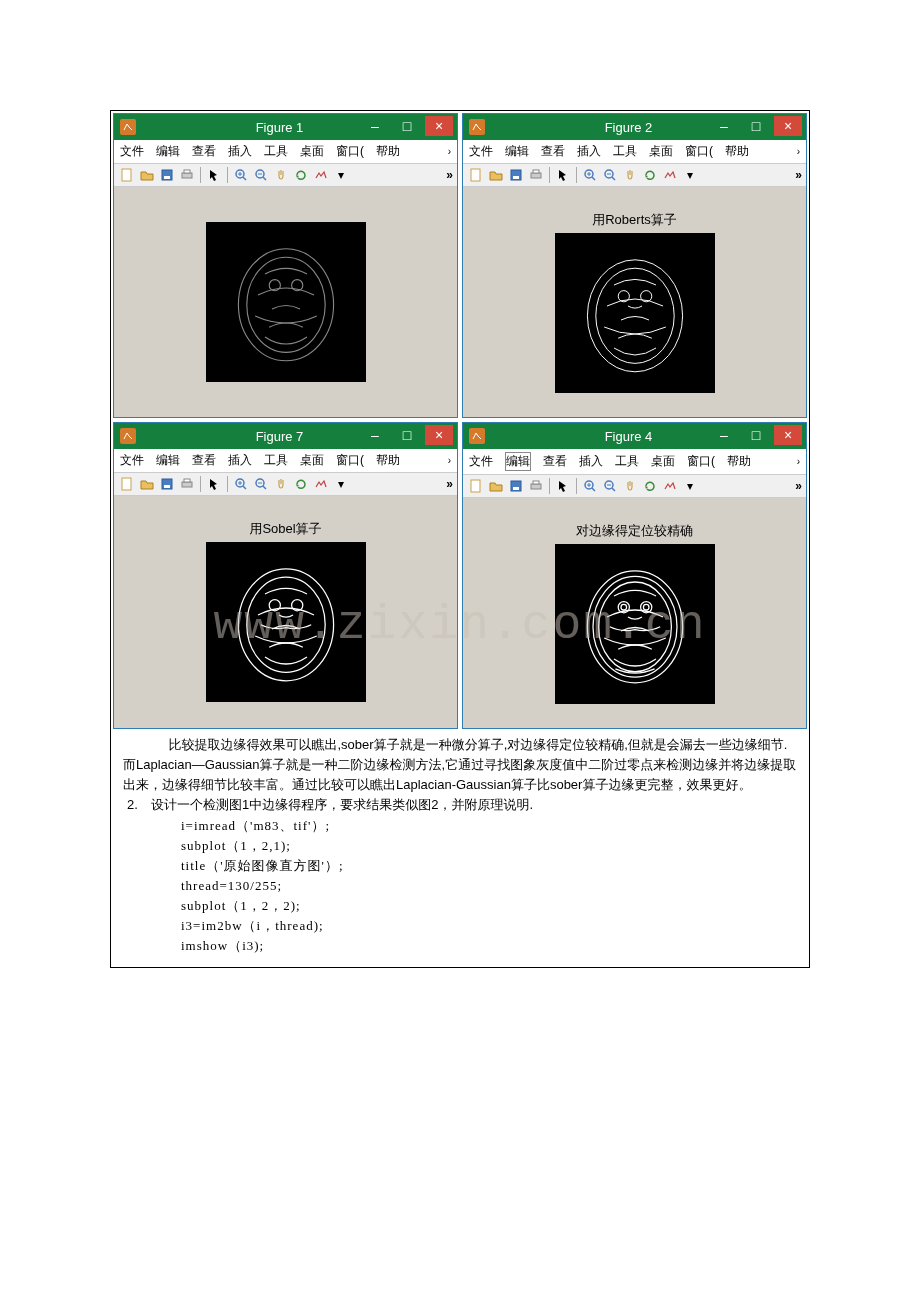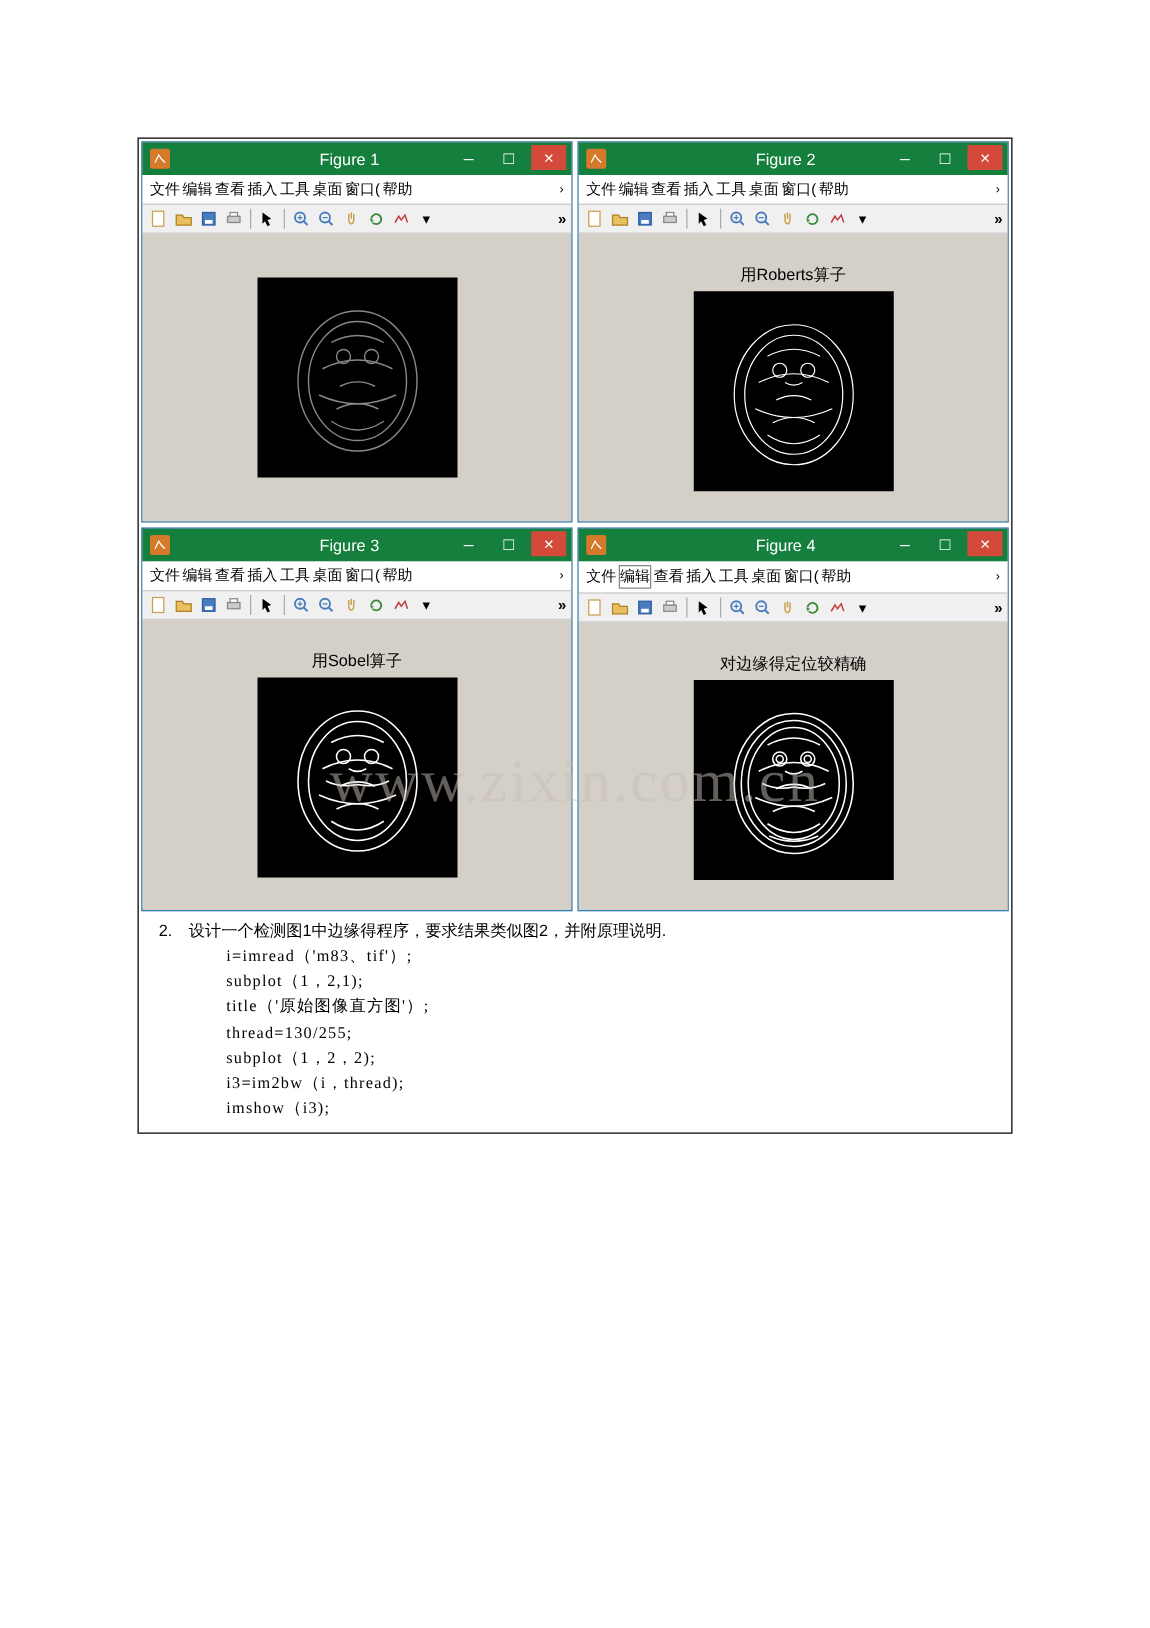--- a/index.html
+++ b/index.html
@@ -9,39 +9,39 @@
 .fig-grid{display:flex;flex-wrap:wrap;gap:4px;padding:2px}
 .fig-win{width:calc(50% - 2px);border:1px solid #2e7db3;background:#d4d0c8}
 .titlebar{background:#15803d;height:26px;display:flex;align-items:center;padding:0 0 0 6px;color:#fff;position:relative}
 .tb-icon{width:16px;height:16px;background:#d47a2a;display:flex;align-items:center;justify-content:center;margin-right:6px;border-radius:2px}
 .tb-icon svg{width:10px;height:10px}
 .tb-title{color:#fff;flex:1;text-align:center;font-size:13px;margin-left:-40px}
 .tb-btns{display:flex;gap:4px;position:absolute;right:4px;top:2px}
 .tb-btn{width:28px;height:20px;display:flex;align-items:center;justify-content:center;color:#fff;font-size:14px}
 .tb-close{background:#d44a3a;color:#fff}
 .tb-min,.tb-max{color:#fff}
-.menubar{background:#fff;padding:3px 6px;font-size:12px;color:#000;display:flex;gap:2px;align-items:center}
+.menubar{background:#fff;padding:3px 6px;font-size:12px;color:#000;display:flex;gap:12px;align-items:center}
 .menubar span{white-space:nowrap}
 .menu-more{margin-left:auto;font-size:10px}
 .toolbar{background:#f0f0f0;padding:2px 4px;display:flex;align-items:center;gap:2px;border-top:1px solid #ccc;border-bottom:1px solid #ccc}
 .tool-ico{width:18px;height:18px;display:flex;align-items:center;justify-content:center;font-size:12px}
 .tool-sep{width:1px;height:16px;background:#aaa;margin:0 2px}
 .tool-more{margin-left:auto;font-weight:bold;font-size:12px}
 .canvas{background:#d4d0c8;height:230px;padding:8px;display:flex;flex-direction:column;align-items:center;justify-content:center}
 .canvas-title{font-size:13px;margin-bottom:4px;text-align:center}
 .img-box{background:#000;width:160px;height:160px;display:flex;align-items:center;justify-content:center}
 .img-box svg{width:140px;height:140px}
 .brain-gray{stroke:#888;fill:none}
 .brain-white{stroke:#fff;fill:none}
 .text-block{padding:4px 12px 10px 12px;font-size:13px;line-height:1.55}
 .para{text-indent:2em}
 .code-line{padding-left:58px;font-family:Liberation Serif, serif;letter-spacing:1px}
 .q2{display:flex}
 .q2-num{width:28px;padding-left:4px}
-.watermark{position:absolute;left:50%;top:48%;transform:translate(-50%,-50%);font-size:48px;color:rgba(200,190,180,0.5);font-weight:300;letter-spacing:2px;pointer-events:none;font-family:Liberation Serif, serif}
+.watermark{position:absolute;left:50%;top:48%;transform:translate(-50%,-50%);font-size:48px;color:rgba(200,190,180,0.5);font-weight:300;letter-spacing:2px;pointer-events:none;font-family:Liberation Mono, monospace}
 </style>
 </head>
 <body>
 
 <div class="watermark">www.zixin.com.cn</div>
 
 <div class="page">
 <div class="content-box">
 <div class="fig-grid">
 
@@ -265,21 +265,21 @@
   </div>
 </div>
 
 <div class="fig-win">
   <div class="titlebar">
     <span class="tb-icon">
               <svg viewBox="0 0 10 10">
                 <path d="M1 8 L4 2 L6 5 L9 8" stroke="#fff" stroke-width="1" fill="none"></path>
               </svg>
             </span>
-    <span class="tb-title">Figure 3</span>
+    <span class="tb-title">Figure 7</span>
     <div class="tb-btns">
       <span class="tb-btn tb-min">–</span>
       <span class="tb-btn tb-max">□</span>
       <span class="tb-btn tb-close">×</span>
     </div>
   </div>
   <div class="menubar">
     <span>文件</span>
     <span>编辑</span>
     <span>查看</span>
@@ -489,20 +489,21 @@
                   <path d="M36 82 Q50 88 64 82"></path>
                 </g>
               </svg>
     </div>
   </div>
 </div>
 
 </div>
 
 <div class="text-block">
+  <div class="para" style="text-indent:3.5em">比较提取边缘得效果可以瞧出,sober算子就是一种微分算子,对边缘得定位较精确,但就是会漏去一些边缘细节.而Laplacian—Gaussian算子就是一种二阶边缘检测方法,它通过寻找图象灰度值中二阶过零点来检测边缘并将边缘提取出来，边缘得细节比较丰富。通过比较可以瞧出Laplacian-Gaussian算子比sober算子边缘更完整，效果更好。</div>
   <div class="q2">
     <div class="q2-num">2.</div>
     <div>设计一个检测图1中边缘得程序，要求结果类似图2，并附原理说明.</div>
   </div>
   <div class="code-line">i=imread（'m83、tif'）;</div>
   <div class="code-line">subplot（1，2,1);</div>
   <div class="code-line">title（'原始图像直方图'）;</div>
   <div class="code-line">thread=130/255;</div>
   <div class="code-line">subplot（1，2，2);</div>
   <div class="code-line">i3=im2bw（i，thread);</div>

